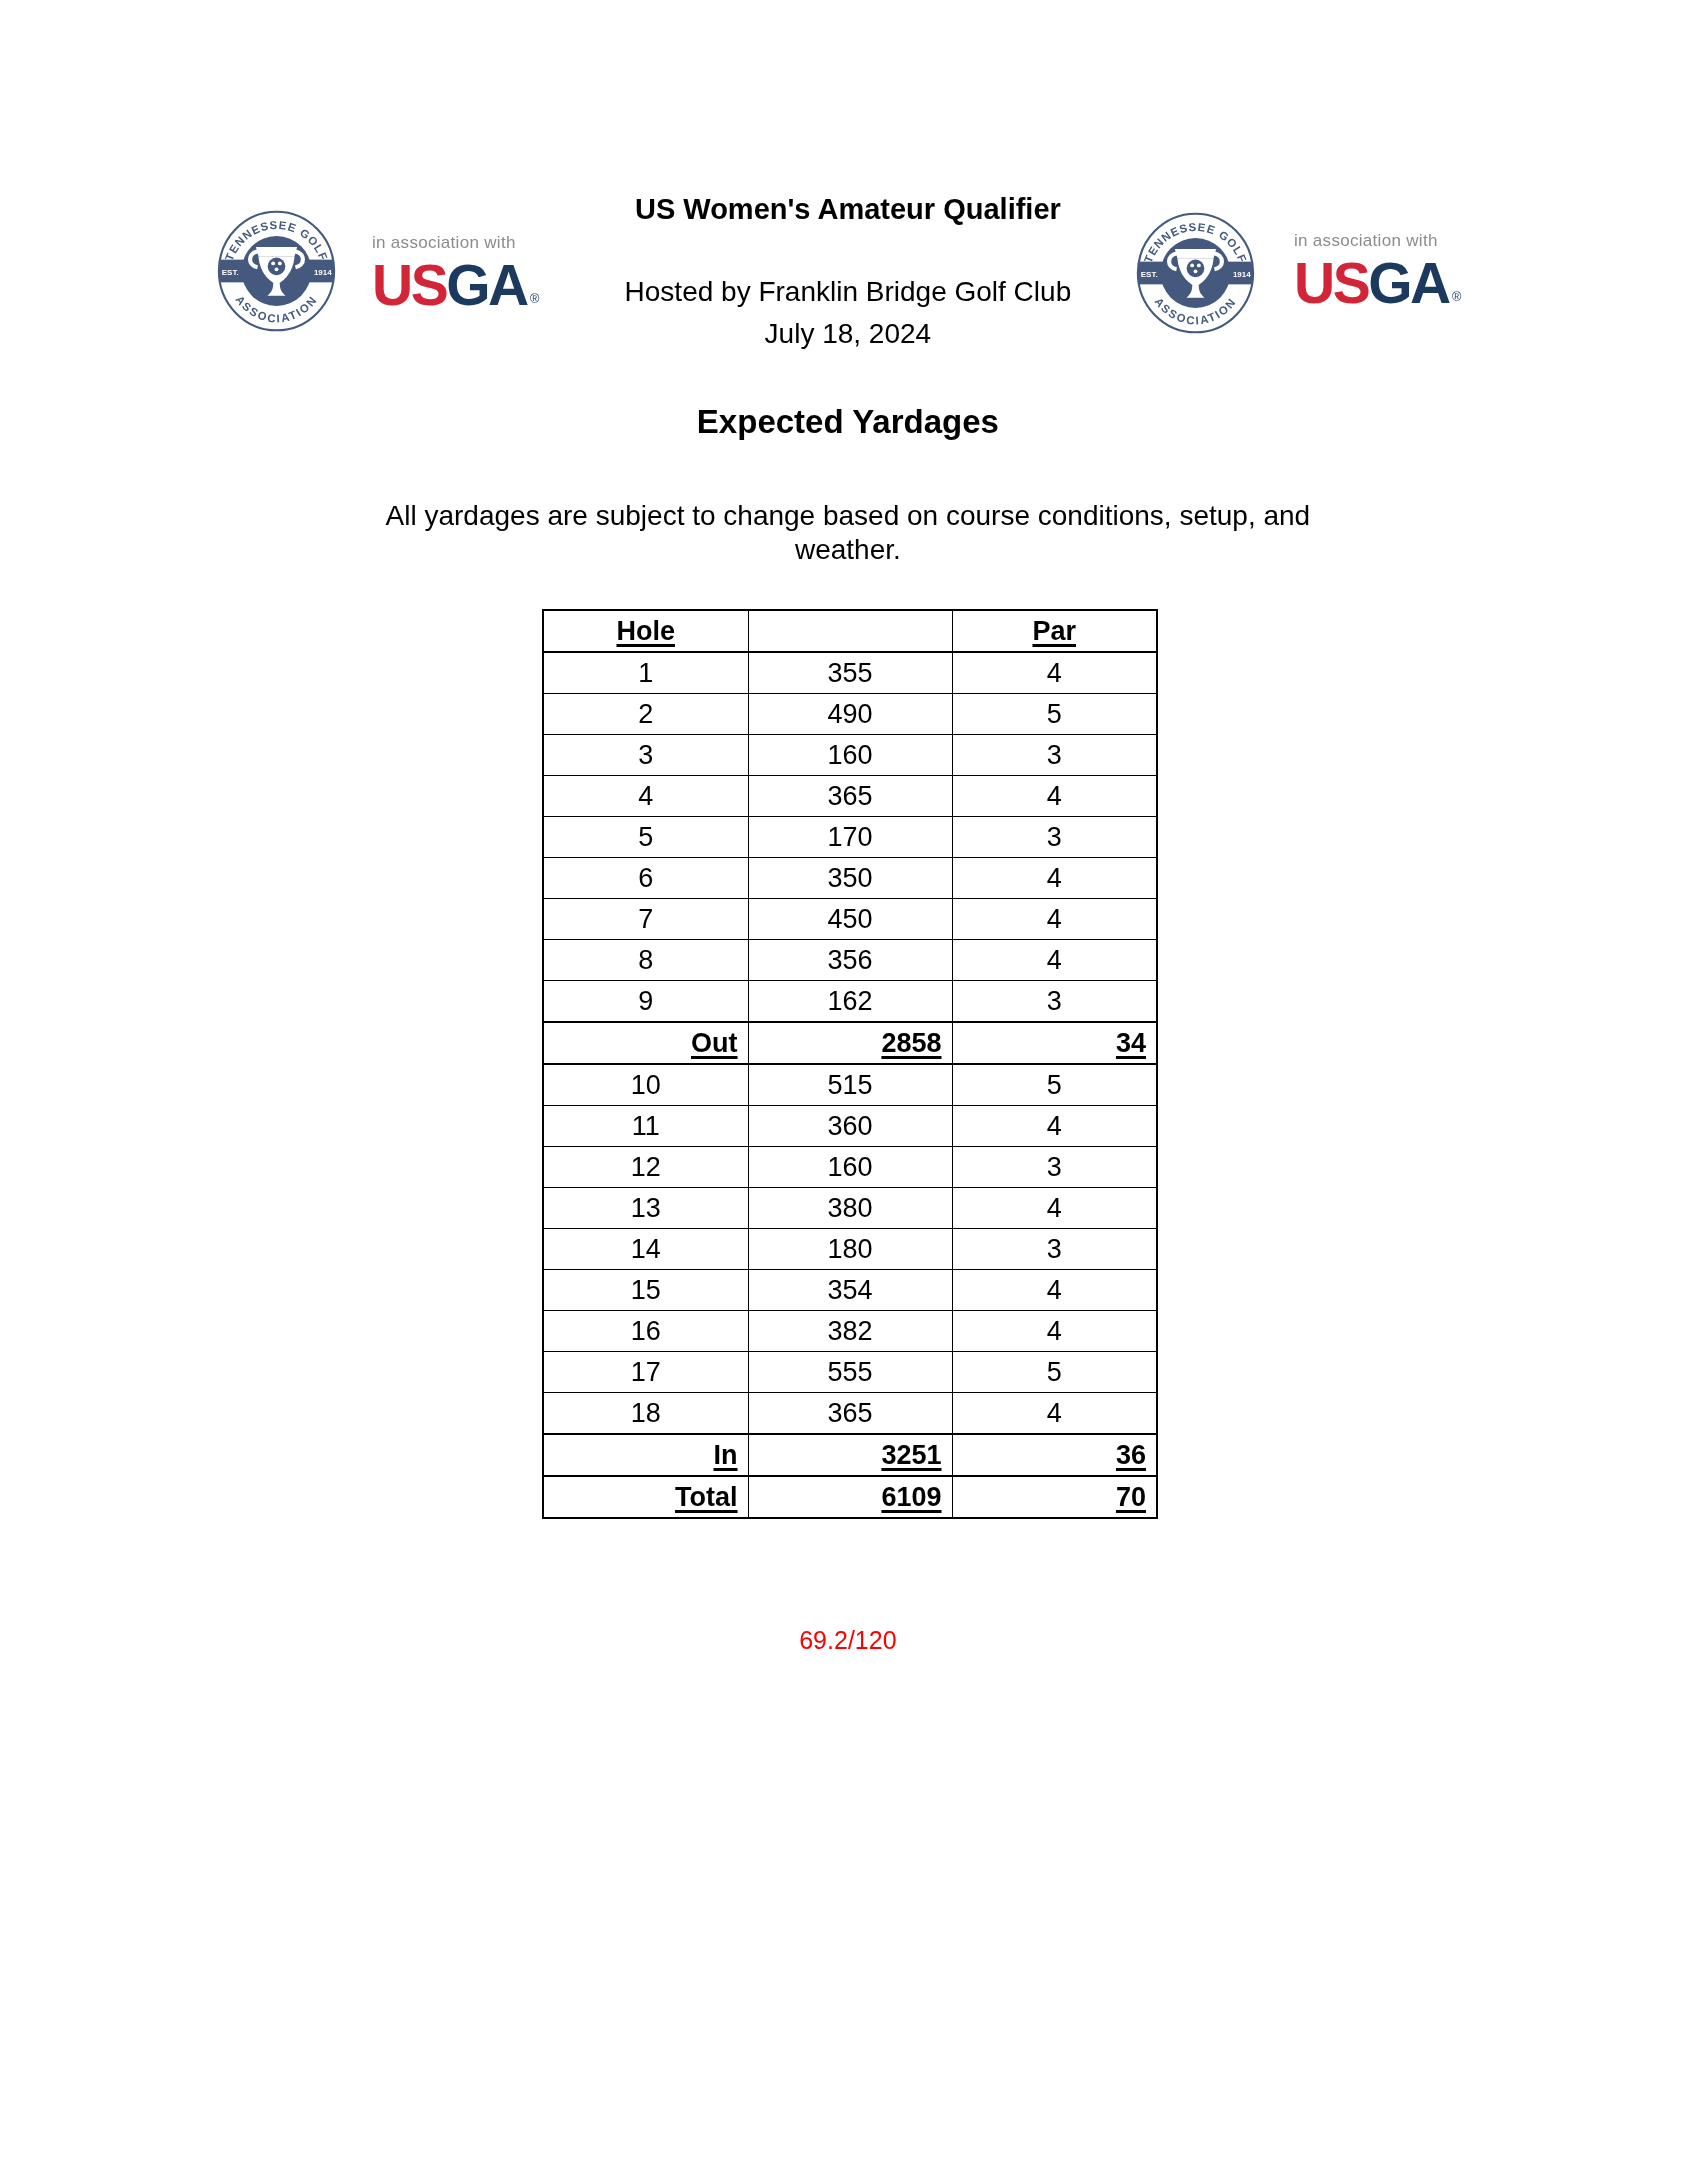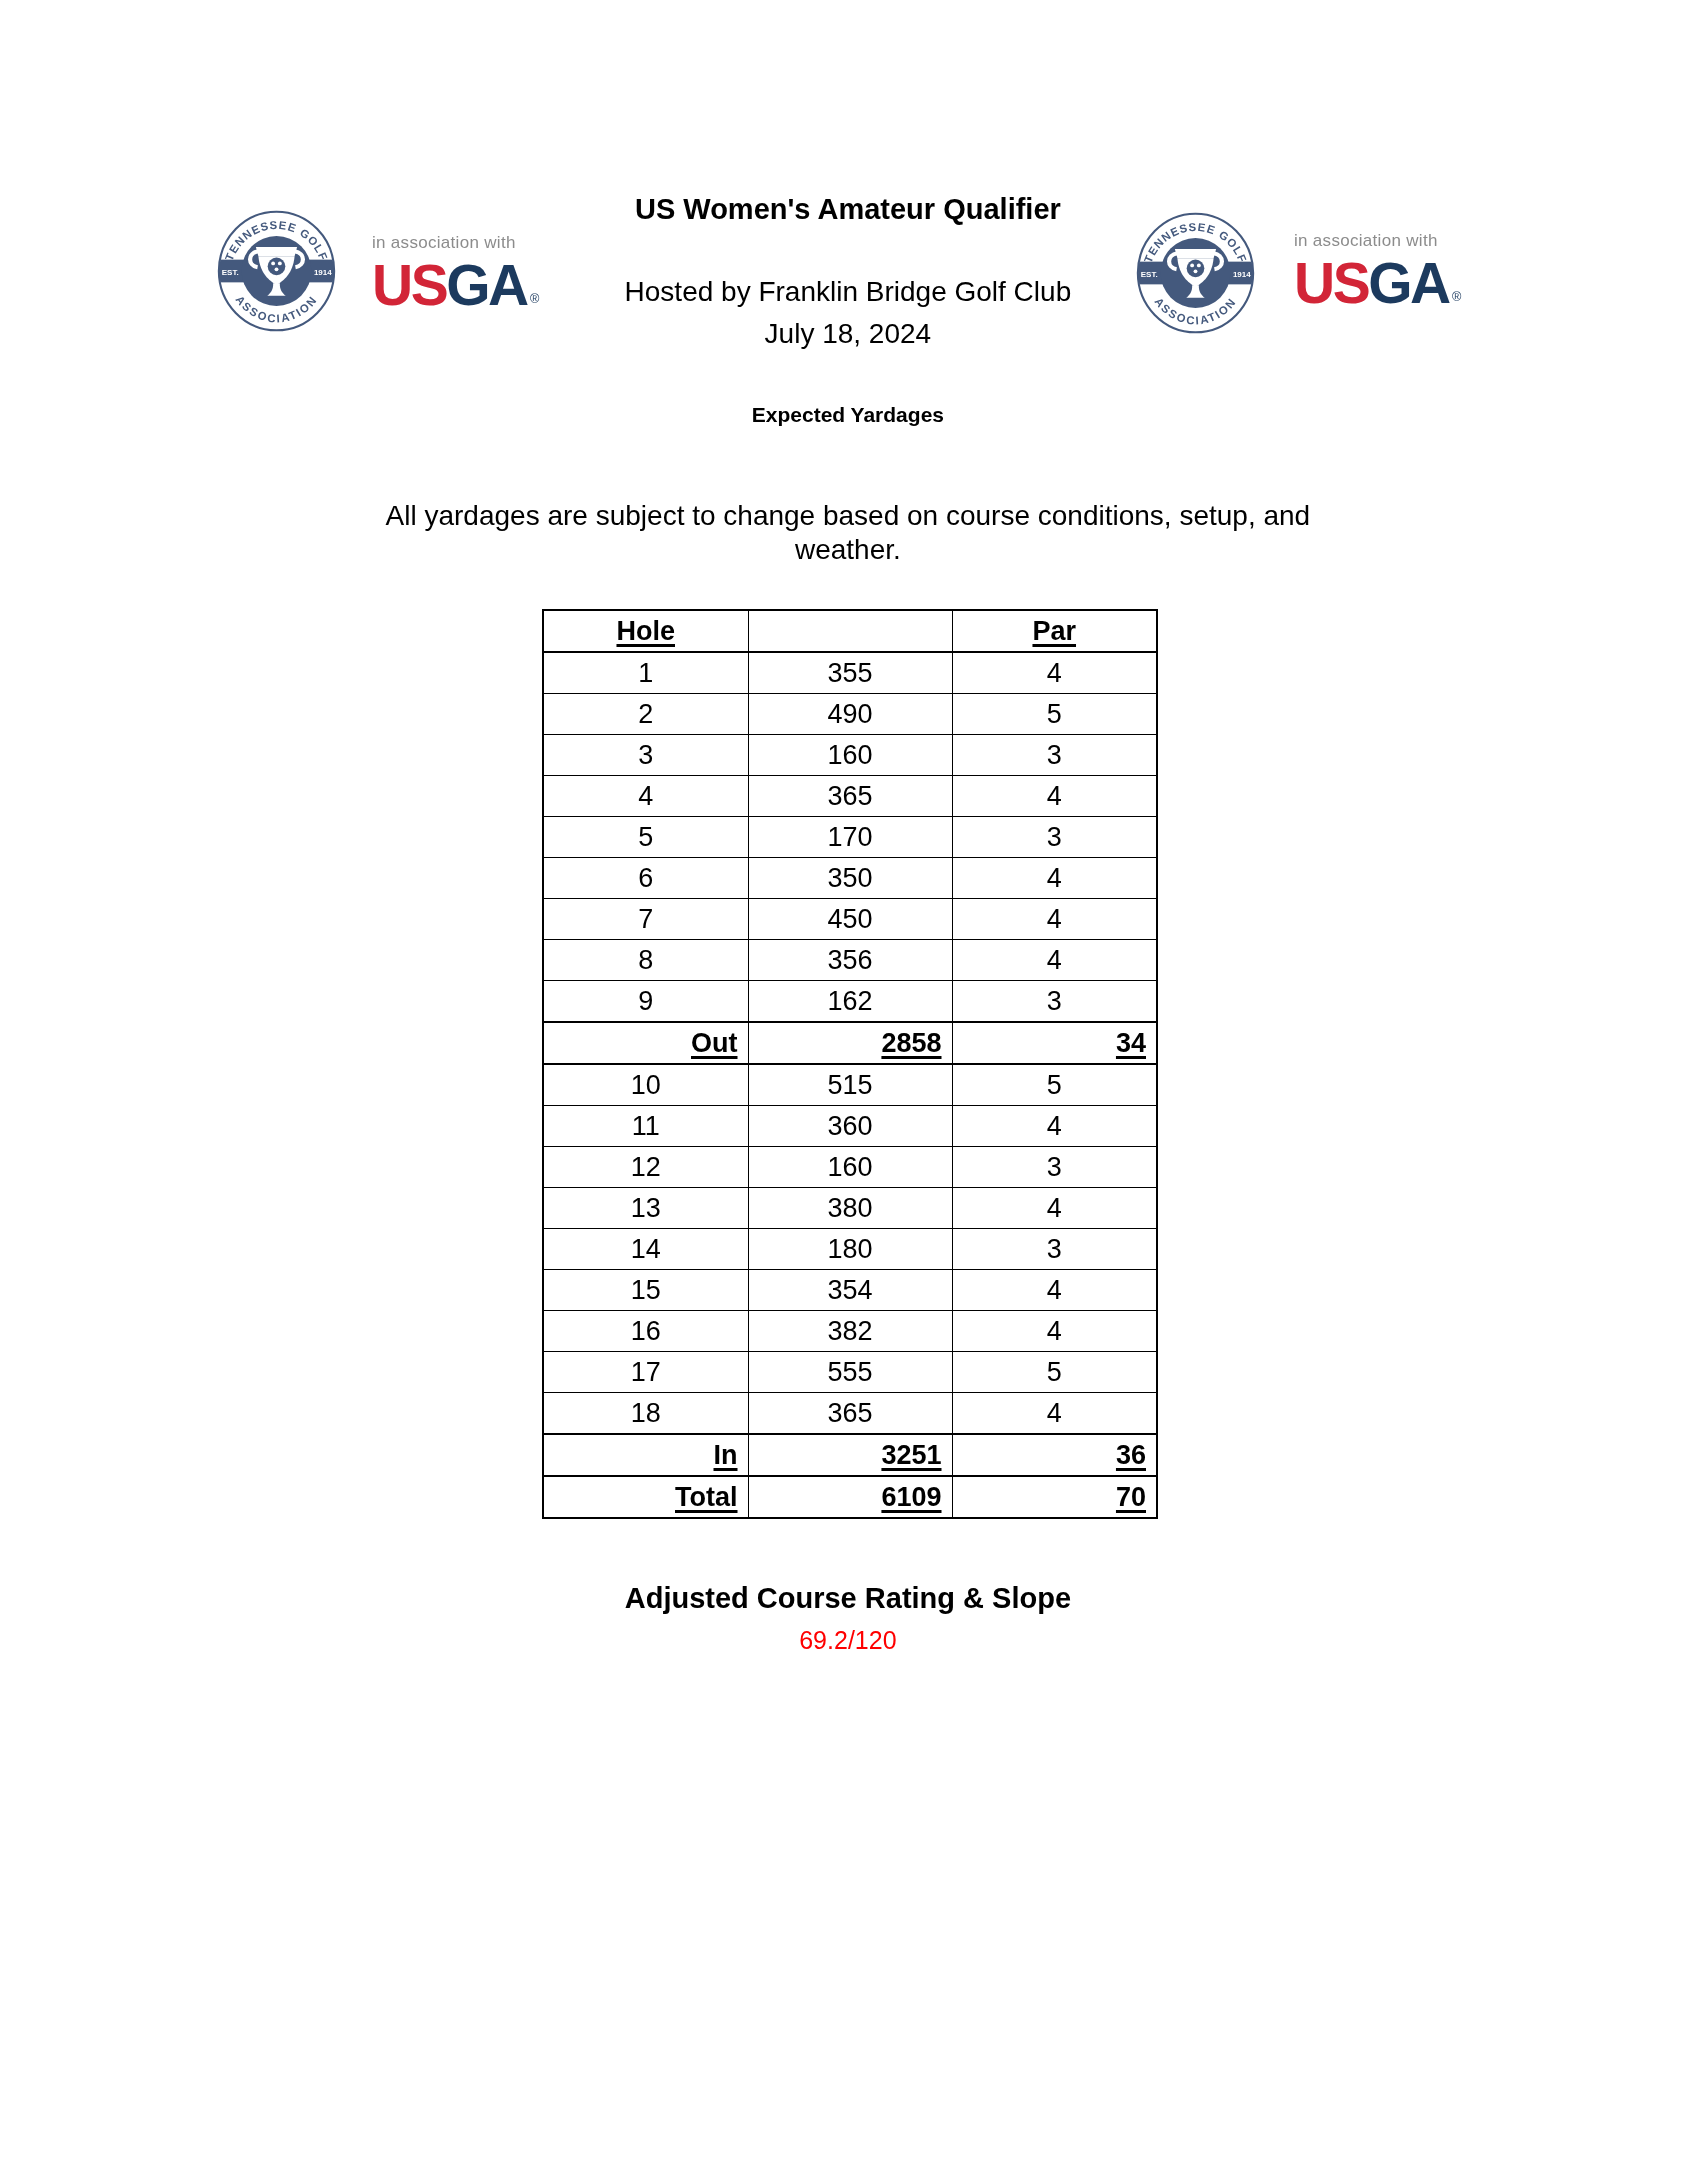--- a/index.html
+++ b/index.html
@@ -50,21 +50,21 @@
     display: inline-block; font-size: 12.7px; font-weight: normal;
     letter-spacing: 0; color: var(--usga_navy);
     vertical-align: 2.5px; margin-left: 3.4px;
   }
 
   
   .center-line { position: absolute; left: 8.4px; width: 1679px; text-align: center; }
   .event-title   { top: 193px; font-size: 29px; font-weight: bold; }
   .hosted-line   { top: 276px; font-size: 28px; }
   .date-line     { top: 318px; font-size: 28px; }
-  .section-title { top: 403px; font-size: 21px; font-weight: bold; }
+  .section-title { top: 403px; font-size: 33px; font-weight: bold; }
   .disclaimer    { top: 499px; font-size: 28px; line-height: 34px; }
   .rating-title  { top: 1582px; font-size: 29px; font-weight: bold; }
   .rating-value  { top: 1626px; font-size: 25px; color: var(--rating_red); }
 
   
   .yardage-table {
     position: absolute; left: 542px; top: 609px;
     width: 614px; table-layout: fixed;
     border-collapse: collapse; border: 2.5px solid #000;
   }
@@ -289,17 +289,16 @@
       <td>36</td>
     </tr>
         <tr class="summary">
       <td>Total</td>
       <td>6109</td>
       <td>70</td>
     </tr>
       </tbody>
   </table>
 
-  <div class="center-line rating-title">Adjusted Course Rating &amp; Slope</div>
   <div class="center-line rating-value">69.2/120</div>
 
 </div>
 
 
 </body></html>

